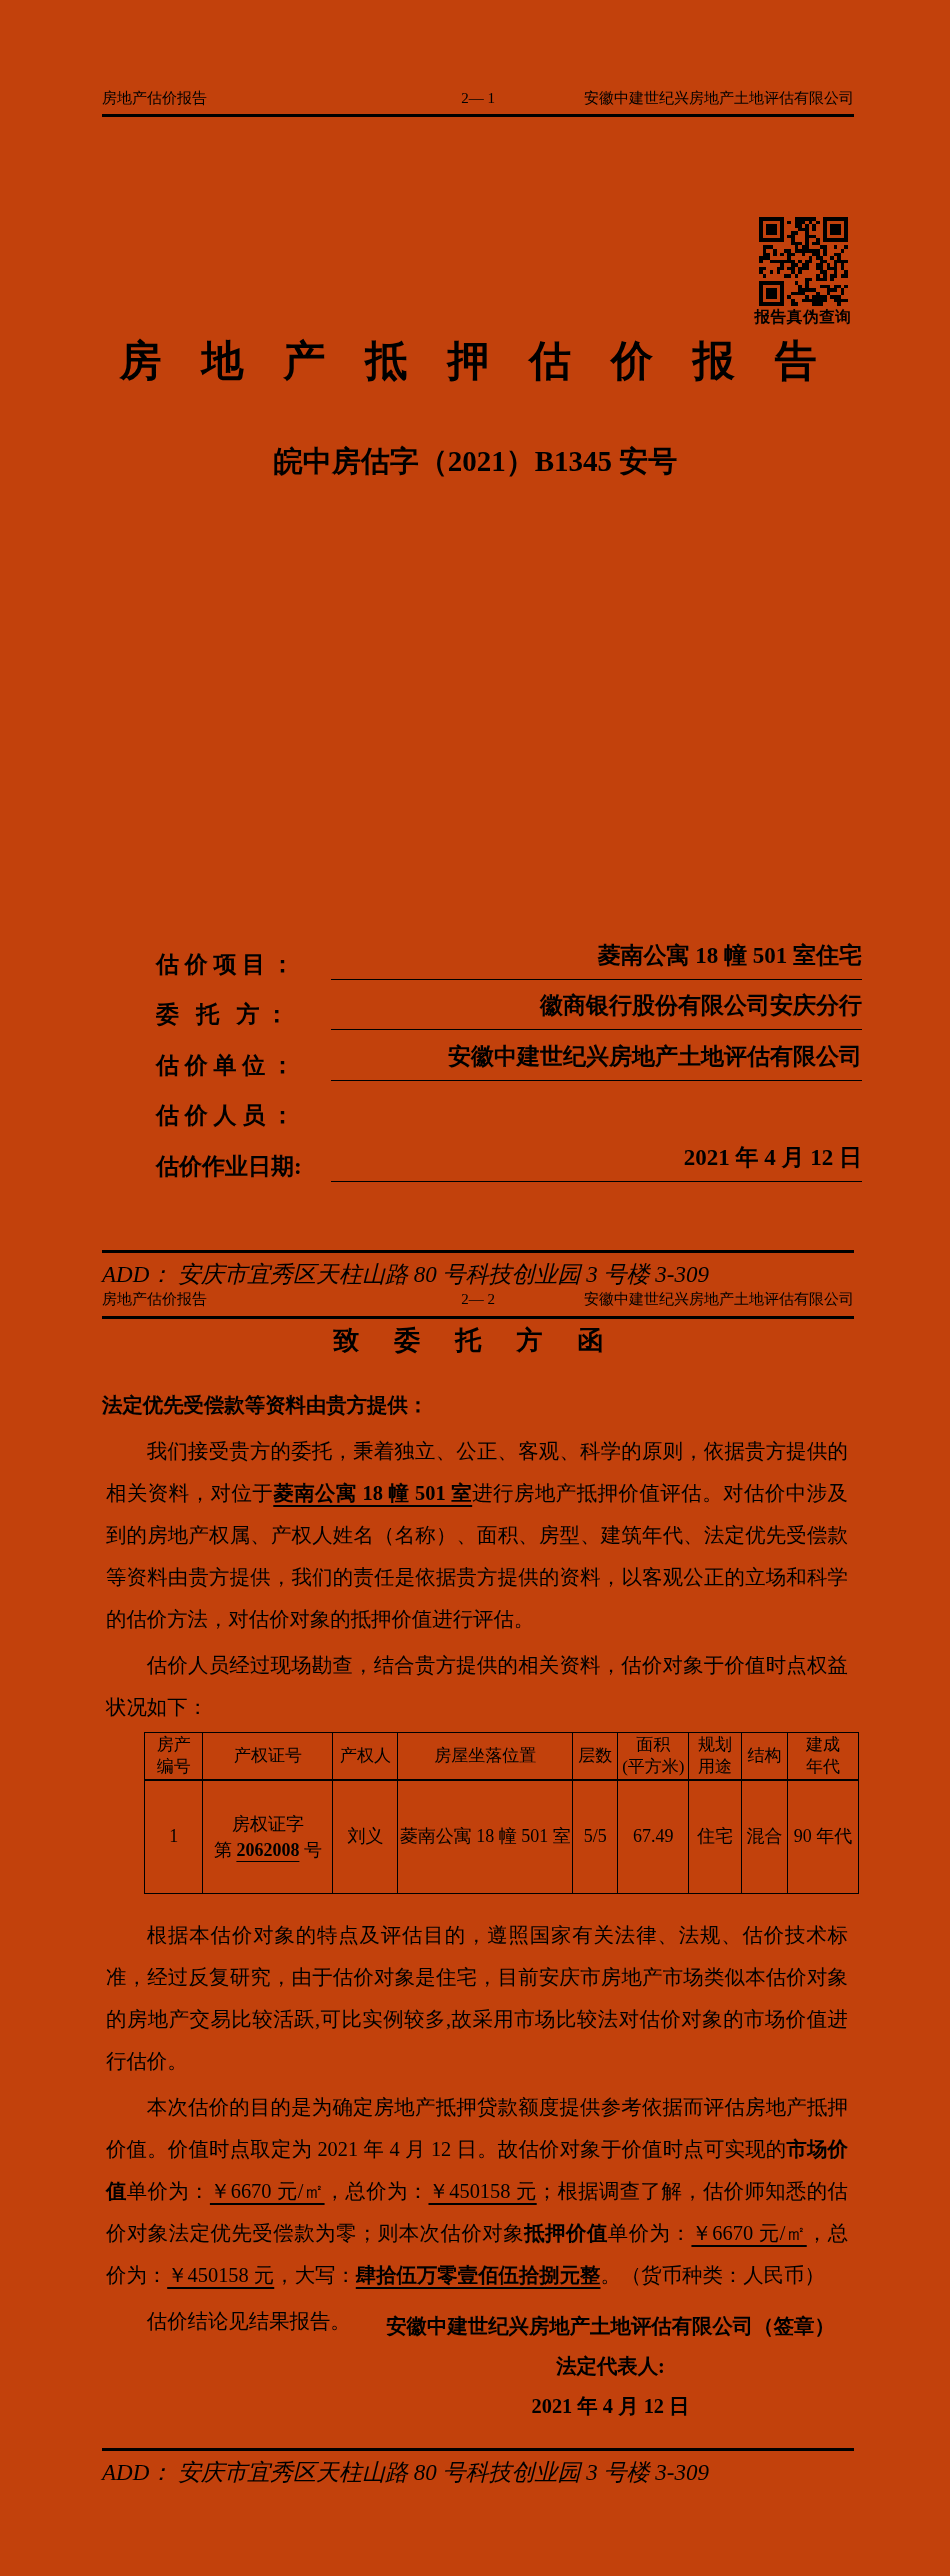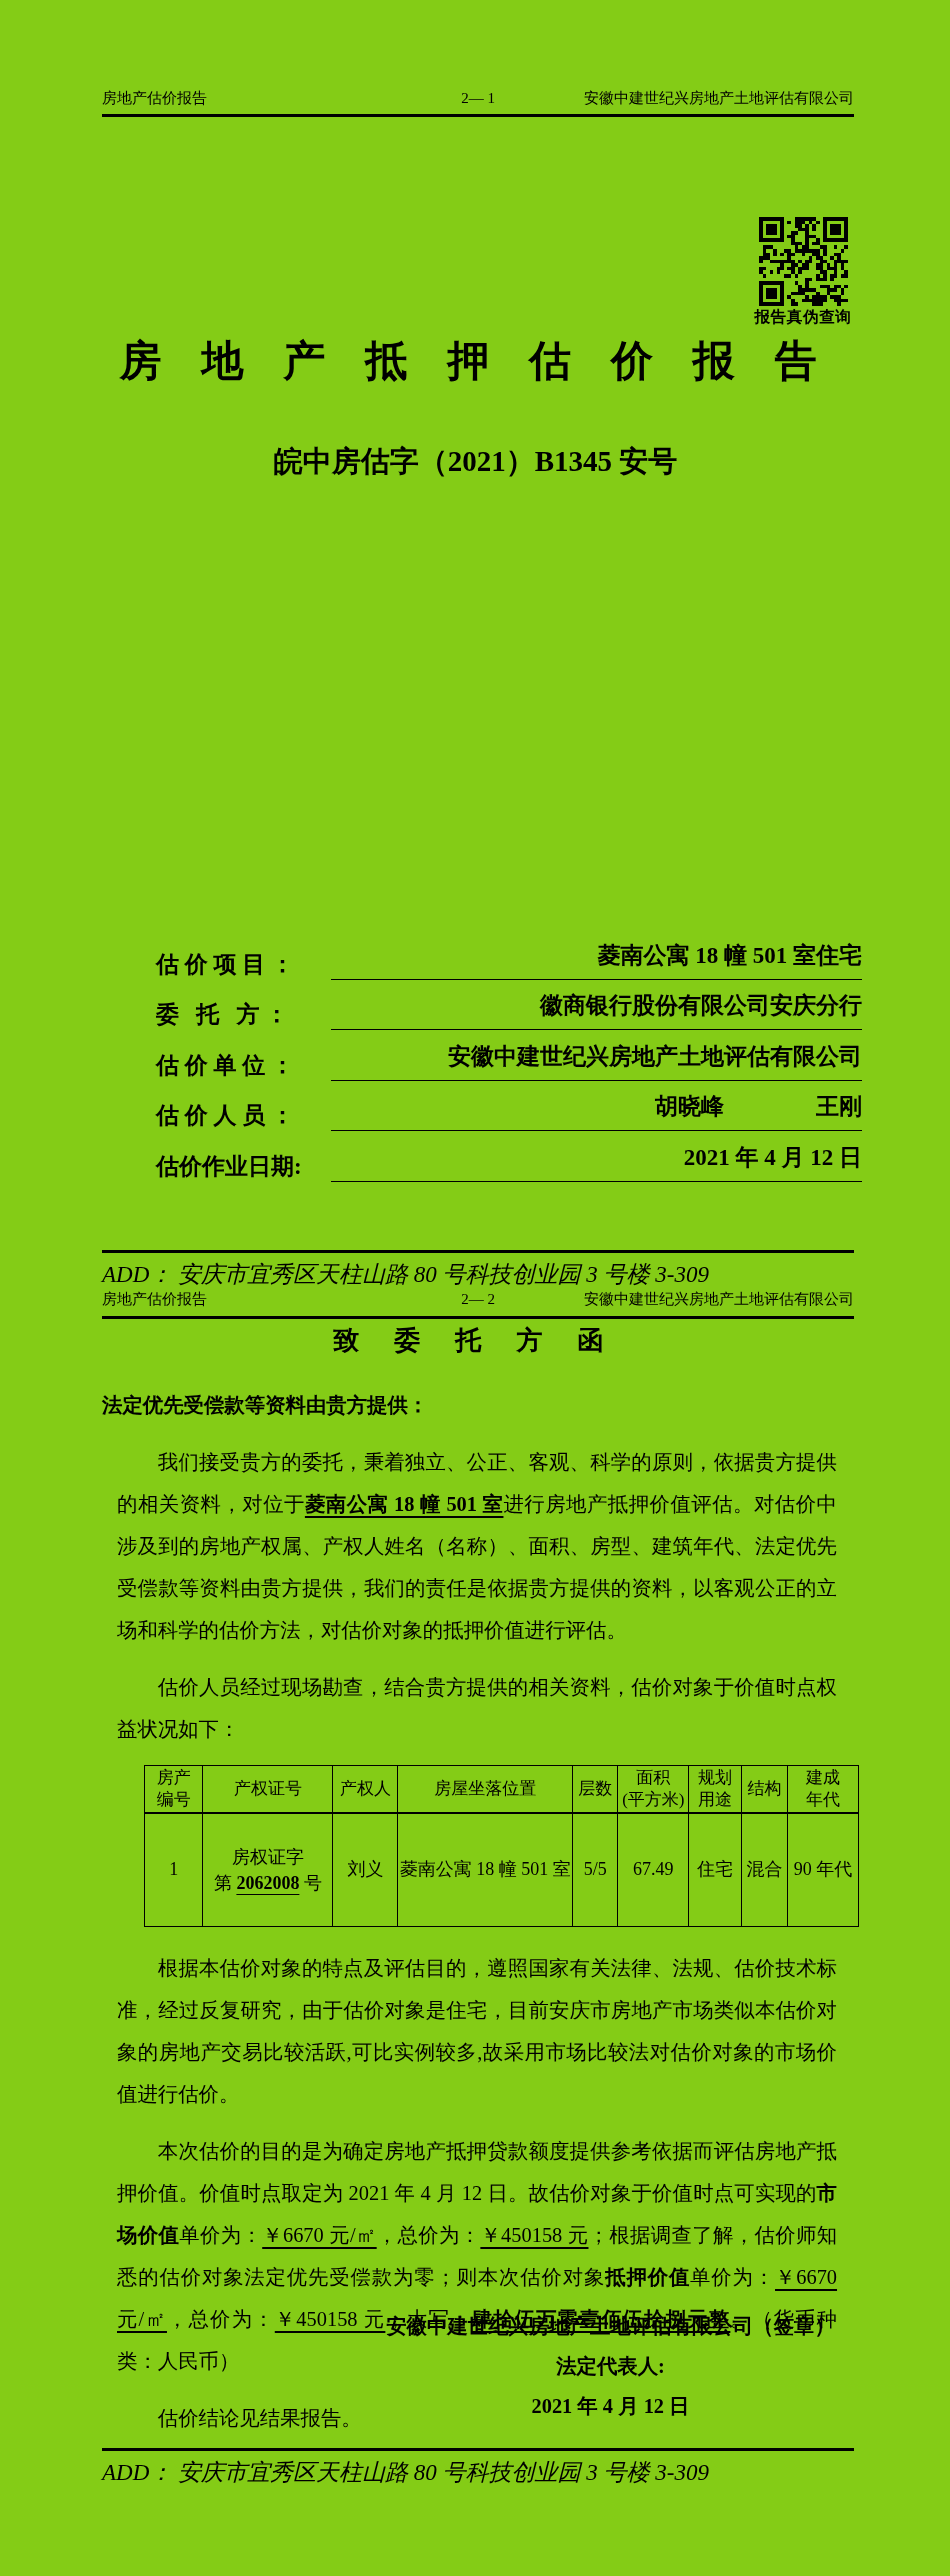--- a/index.html
+++ b/index.html
@@ -1,17 +1,17 @@
 <!DOCTYPE html>
 <html style="font-size:9.6px"><head>
 <meta charset="utf-8">
 <style>
   html,body{margin:0;padding:0;background:#f2f2f2;}
   .canvas{
-    position:relative;width:951px;height:2576px;margin:0 auto;background:#84cc16;
+    position:relative;width:951px;height:2576px;margin:0 auto;background:#c2410c;
     font-family:"Liberation Serif","DejaVu Serif",serif;color:#000;overflow:hidden;
   }
   .pgheader{position:absolute;left:102px;width:752px;display:flex;align-items:baseline;font-size:15px;}
   .pgheader .h-left{flex:1;text-align:left;}
   .pgheader .h-center{flex:0 0 auto;text-align:center;}
   .pgheader .h-right{flex:1;text-align:right;}
   .rule{position:absolute;left:102px;width:752px;height:3px;background:#000;}
   .qr-wrap{position:absolute;left:759px;top:217px;width:89px;height:89px;}
   .qr-wrap svg{width:100%;height:100%;display:block;}
   .qr-caption{position:absolute;left:743px;top:307px;width:120px;text-align:center;
@@ -24,21 +24,21 @@
   .form-row{display:flex;align-items:flex-end;height:36px;margin-bottom:14.4px;
     font-size:23px;font-weight:bold;margin-left:12px;}
   .form-label{flex:0 0 175px;white-space:pre;}
   .form-value{flex:1;border-bottom:1.8px solid #000;text-align:right;white-space:pre;padding-bottom:8px;}
   .addline{position:absolute;left:102px;font-size:23px;white-space:pre;font-style:italic;}
   .p2-title{position:absolute;left:0;width:100%;top:1323px;text-align:center;
     font-size:26px;font-weight:bold;letter-spacing:0.55em;white-space:nowrap;}
   .flow{position:absolute;left:102px;top:1384px;width:750px;font-size:20.4px;
     line-height:42px;text-align:justify;}
   .salutation{font-weight:bold;}
-  .para{margin:15px;text-indent:2em;}
+  .para{margin:4px;text-indent:2em;}
   table.rights{border-collapse:collapse;margin:3.6px 0 20.4px 42px;width:715px;
     text-align:center;line-height:21.6px;text-indent:0;}
   table.rights th,table.rights td{border:1.2px solid #000;padding:1.2px 1.2px;}
   table.rights th{font-weight:normal;font-size:17px;height:43px;white-space:pre-line;
     border-bottom:2.4px solid #000;}
   table.rights td{font-size:18px;height:110px;vertical-align:middle;white-space:nowrap;}
   .cert-line{line-height:26px;}
   .signature{position:absolute;left:371px;top:2306px;width:479px;text-align:center;
     font-size:20.4px;line-height:40px;font-weight:bold;}
   b.seg{font-weight:bold;}
@@ -375,21 +375,20 @@
     <div class="form-row">
       <span class="form-label">委   托   方 ：</span>
       <span class="form-value">徽商银行股份有限公司安庆分行</span>
     </div>
     <div class="form-row">
       <span class="form-label">估 价 单 位 ：</span>
       <span class="form-value">安徽中建世纪兴房地产土地评估有限公司</span>
     </div>
     <div class="form-row">
       <span class="form-label">估 价 人 员 ：</span>
-      <span class="form-value">胡晓峰　　　　王刚</span>
     </div>
     <div class="form-row">
       <span class="form-label">估价作业日期: </span>
       <span class="form-value">2021 年 4 月 12 日</span>
     </div>
   </div>
 
   <div class="rule" style="top:1250px;"></div>
   <div class="addline" style="top:1259px;">ADD： 安庆市宜秀区天柱山路 80 号科技创业园 3 号楼 3-309</div>
 

